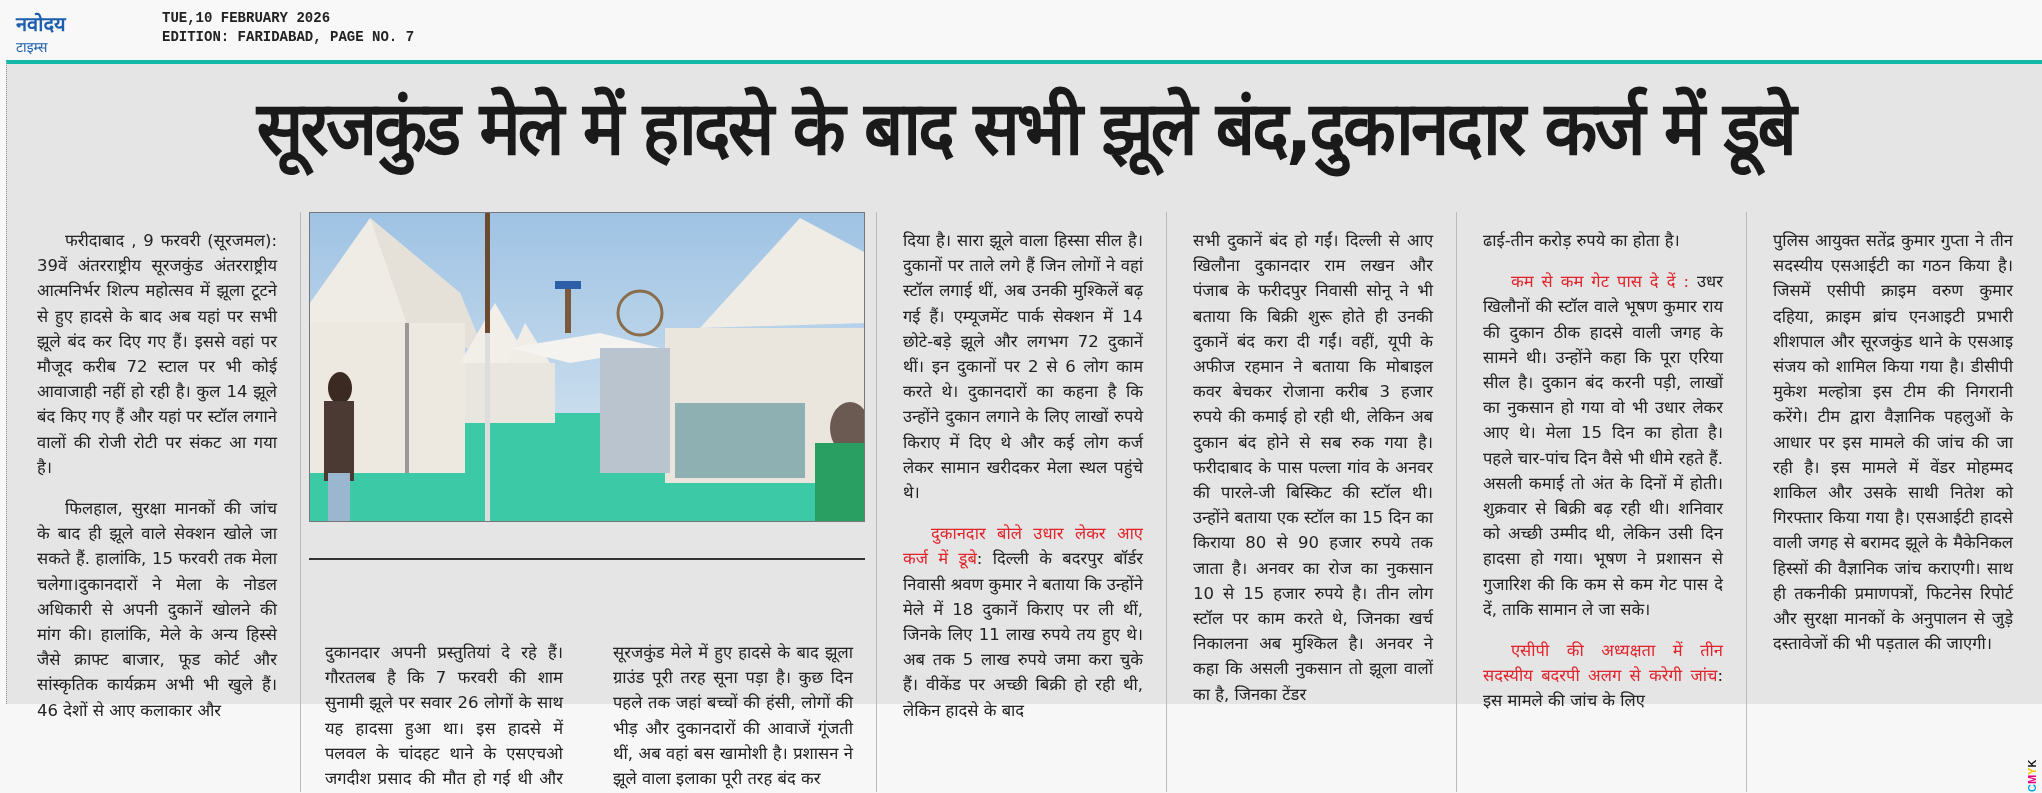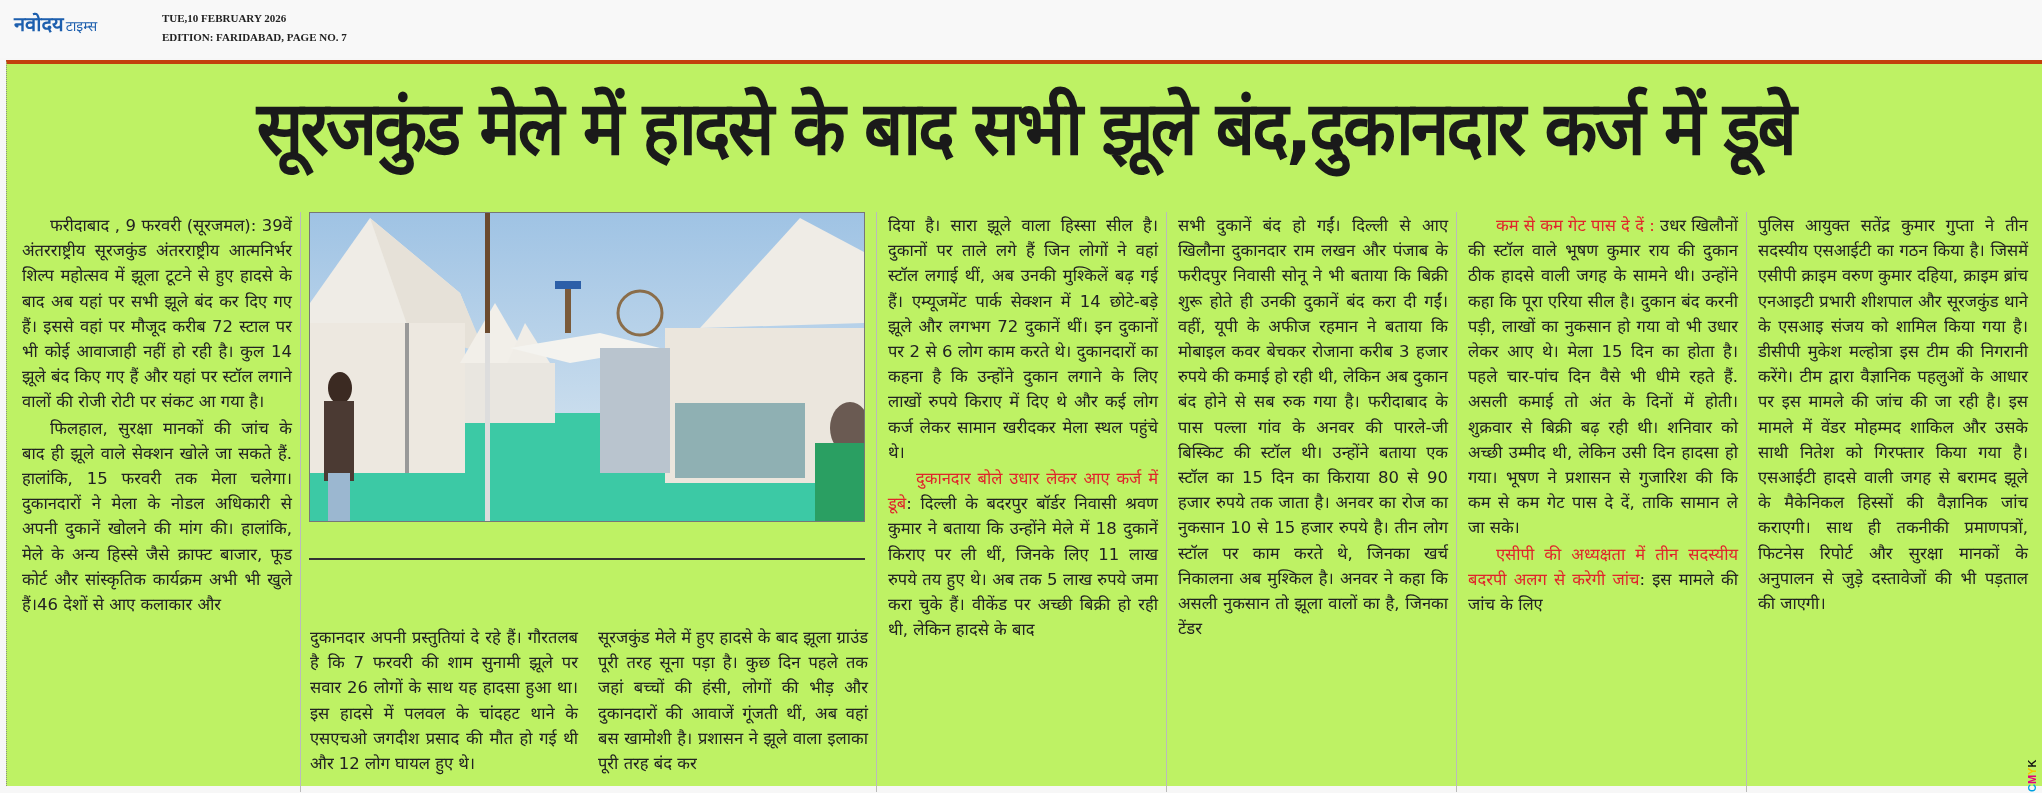--- a/index.html
+++ b/index.html
@@ -1,31 +1,31 @@
 <!DOCTYPE html>
 <html><head>
 <meta charset="utf-8">
 <style>
   * { box-sizing: border-box; margin: 0; padding: 0; }
   html, body { width: 2042px; height: 793px; overflow: hidden; background: #f7f7f7; }
   body { font-family: "DejaVu Sans", sans-serif; color: #1a1a1a; position: relative; }
 
   .topbar { position: absolute; left: 0; top: 0; width: 2042px; height: 58px; background: #f8f8f8; }
-  .brand { position: absolute; left: 14px; top: 10px; display: flex; align-items: baseline; }
+  .brand { position: absolute; left: 14px; top: 10px; display: flex; align-items: baseline; flex-direction: column; }
   .brand-main { font-family: "DejaVu Sans", sans-serif; font-weight: 700; font-size: 20px; color: #1d5fae; }
   .brand-sub { font-family: Liberation Mono, monospace; font-size: 14px; color: #1d5fae; margin-left: 2px; }
-  .edition { position: absolute; left: 162px; top: 9px; font-family: Liberation Serif, serif; font-weight: 700; font-size: 11px; line-height: 19px; color: #222; }
+  .edition { position: absolute; left: 162px; top: 9px; font-family: Liberation Mono, monospace; font-weight: 700; font-size: 14px; line-height: 19px; color: #222; }
 
-  .page { position: absolute; left: 6px; top: 60px; width: 2036px; height: 726px; background: #bef264; border-top: 4px solid #c2410c; border-left: 1px dotted #888; }
+  .page { position: absolute; left: 6px; top: 60px; width: 2036px; height: 644px; background: #e5e5e5; border-top: 4px solid #14b8a6; border-left: 1px dotted #888; }
 
   .headline { position: absolute; left: 28px; top: 2px; width: 1980px; height: 118px; display: flex; align-items: center; justify-content: center; }
   .headline span { font-family: "DejaVu Sans", sans-serif; font-weight: 700; font-size: 74px; letter-spacing: -3px; color: #1a1a1a; white-space: nowrap; transform: scaleX(0.93); display: inline-block; }
 
   .col { position: absolute; top: 148px; font-family: "DejaVu Sans", sans-serif; font-size: 16.5px; line-height: 25.2px; text-align: justify; color: #222; overflow: hidden; }
-  .col p { text-indent: 0; margin: 1px; }
+  .col p { text-indent: 0; margin: 16px; }
   .col p.ind { text-indent: 28px; }
   .red { color: #e0242b; }
 
   .c1 { left: 14px; width: 272px; height: 590px; }
   .c2a { left: 302px; width: 270px; top: 560px; height: 180px; }
   .c2b { left: 590px; width: 272px; top: 560px; height: 180px; }
   .c3 { left: 880px; width: 272px; height: 590px; }
   .c4 { left: 1170px; width: 272px; height: 590px; }
   .c5 { left: 1460px; width: 272px; height: 590px; }
   .c6 { left: 1750px; width: 272px; height: 590px; }
@@ -121,20 +121,21 @@
     <p class="ind"><span class="red">दुकानदार बोले उधार लेकर आए कर्ज में डूबे</span><span>: दिल्ली के बदरपुर बॉर्डर निवासी श्रवण कुमार ने बताया कि उन्होंने मेले में 18 दुकानें किराए पर ली थीं, जिनके लिए 11 लाख रुपये तय हुए थे। अब तक 5 लाख रुपये जमा करा चुके हैं। वीकेंड पर अच्छी बिक्री हो रही थी, लेकिन हादसे के बाद</span></p>
   </div>
   <div class="vrule" style="left:1159px"></div>
 
   <div class="col c4">
     <p>सभी दुकानें बंद हो गईं। दिल्ली से आए खिलौना दुकानदार राम लखन और पंजाब के फरीदपुर निवासी सोनू ने भी बताया कि बिक्री शुरू होते ही उनकी दुकानें बंद करा दी गईं। वहीं, यूपी के अफीज रहमान ने बताया कि मोबाइल कवर बेचकर रोजाना करीब 3 हजार रुपये की कमाई हो रही थी, लेकिन अब दुकान बंद होने से सब रुक गया है। फरीदाबाद के पास पल्ला गांव के अनवर की पारले-जी बिस्किट की स्टॉल थी। उन्होंने बताया एक स्टॉल का 15 दिन का किराया 80 से 90 हजार रुपये तक जाता है। अनवर का रोज का नुकसान 10 से 15 हजार रुपये है। तीन लोग स्टॉल पर काम करते थे, जिनका खर्च निकालना अब मुश्किल है। अनवर ने कहा कि असली नुकसान तो झूला वालों का है, जिनका टेंडर</p>
   </div>
   <div class="vrule" style="left:1449px"></div>
 
   <div class="col c5">
+    <p>ढाई-तीन करोड़ रुपये का होता है।</p>
     <p class="ind"><span class="red">कम से कम गेट पास दे दें :</span><span> उधर खिलौनों की स्टॉल वाले भूषण कुमार राय की दुकान ठीक हादसे वाली जगह के सामने थी। उन्होंने कहा कि पूरा एरिया सील है। दुकान बंद करनी पड़ी, लाखों का नुकसान हो गया वो भी उधार लेकर आए थे। मेला 15 दिन का होता है। पहले चार-पांच दिन वैसे भी धीमे रहते हैं. असली कमाई तो अंत के दिनों में होती। शुक्रवार से बिक्री बढ़ रही थी। शनिवार को अच्छी उम्मीद थी, लेकिन उसी दिन हादसा हो गया। भूषण ने प्रशासन से गुजारिश की कि कम से कम गेट पास दे दें, ताकि सामान ले जा सके।</span></p>
     <p class="ind"><span class="red">एसीपी की अध्यक्षता में तीन सदस्यीय बदरपी अलग से करेगी जांच</span><span>: इस मामले की जांच के लिए</span></p>
   </div>
   <div class="vrule" style="left:1739px"></div>
 
   <div class="col c6">
     <p>पुलिस आयुक्त सतेंद्र कुमार गुप्ता ने तीन सदस्यीय एसआईटी का गठन किया है। जिसमें एसीपी क्राइम वरुण कुमार दहिया, क्राइम ब्रांच एनआइटी प्रभारी शीशपाल और सूरजकुंड थाने के एसआइ संजय को शामिल किया गया है। डीसीपी मुकेश मल्होत्रा इस टीम की निगरानी करेंगे। टीम द्वारा वैज्ञानिक पहलुओं के आधार पर इस मामले की जांच की जा रही है। इस मामले में वेंडर मोहम्मद शाकिल और उसके साथी नितेश को गिरफ्तार किया गया है। एसआईटी हादसे वाली जगह से बरामद झूले के मैकेनिकल हिस्सों की वैज्ञानिक जांच कराएगी। साथ ही तकनीकी प्रमाणपत्रों, फिटनेस रिपोर्ट और सुरक्षा मानकों के अनुपालन से जुड़े दस्तावेजों की भी पड़ताल की जाएगी।</p>
   </div>
 </div>
 

